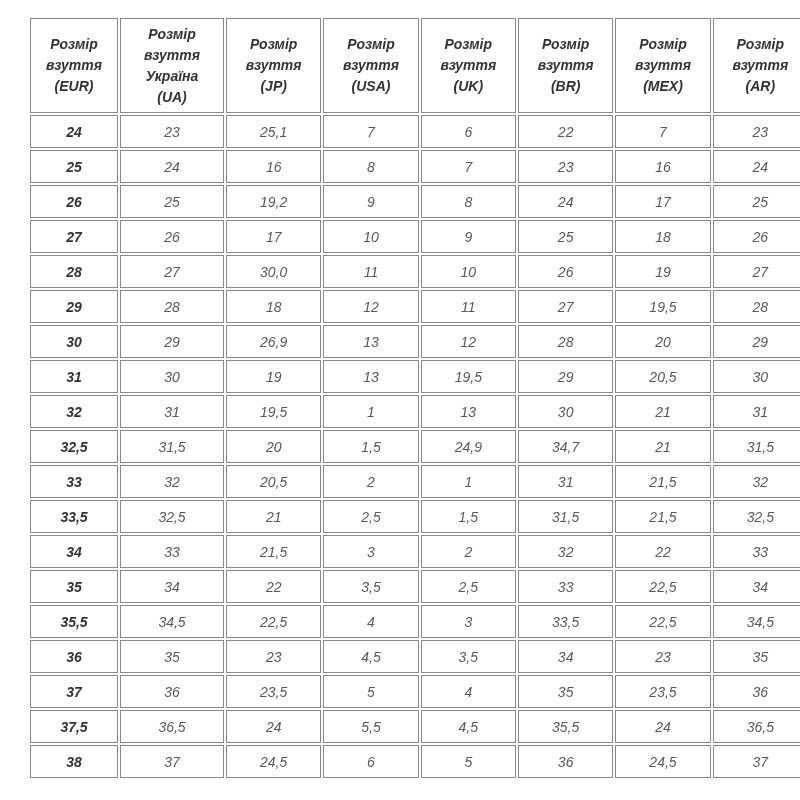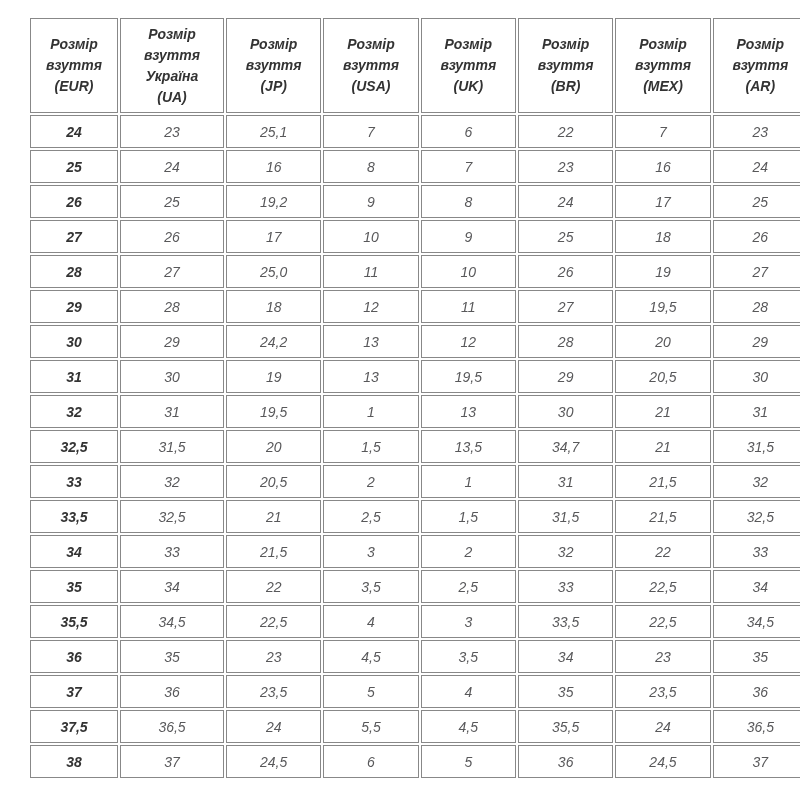--- a/index.html
+++ b/index.html
@@ -135,41 +135,41 @@
           <td>17</td>
           <td>10</td>
           <td>9</td>
           <td>25</td>
           <td>18</td>
           <td>26</td>
         </tr>
         <tr>
           <th>28</th>
           <td>27</td>
-          <td>25,0</td>
+          <td>30,0</td>
           <td>11</td>
           <td>10</td>
           <td>26</td>
           <td>19</td>
           <td>27</td>
         </tr>
         <tr>
           <th>29</th>
           <td>28</td>
           <td>18</td>
           <td>12</td>
           <td>11</td>
           <td>27</td>
           <td>19,5</td>
           <td>28</td>
         </tr>
         <tr>
           <th>30</th>
           <td>29</td>
-          <td>24,2</td>
+          <td>26,9</td>
           <td>13</td>
           <td>12</td>
           <td>28</td>
           <td>20</td>
           <td>29</td>
         </tr>
         <tr>
           <th>31</th>
           <td>30</td>
           <td>19</td>
@@ -187,21 +187,21 @@
           <td>13</td>
           <td>30</td>
           <td>21</td>
           <td>31</td>
         </tr>
         <tr>
           <th>32,5</th>
           <td>31,5</td>
           <td>20</td>
           <td>1,5</td>
-          <td>13,5</td>
+          <td>24,9</td>
           <td>34,7</td>
           <td>21</td>
           <td>31,5</td>
         </tr>
         <tr>
           <th>33</th>
           <td>32</td>
           <td>20,5</td>
           <td>2</td>
           <td>1</td>

